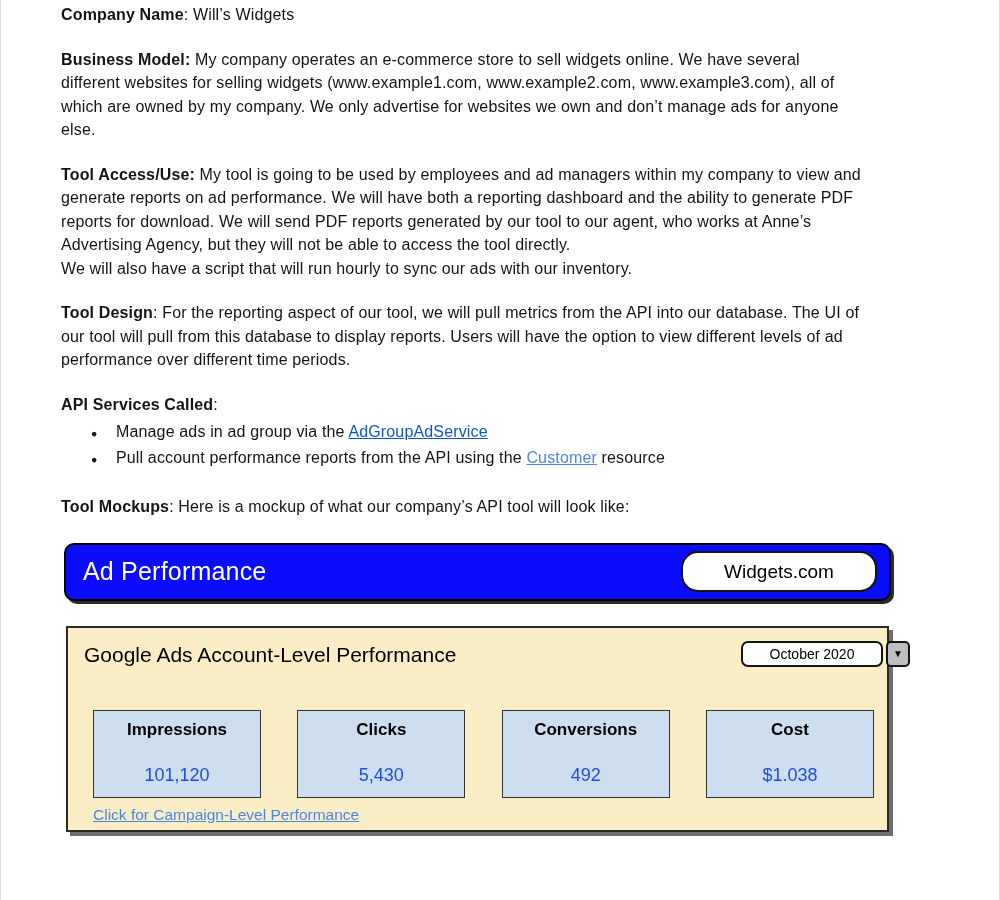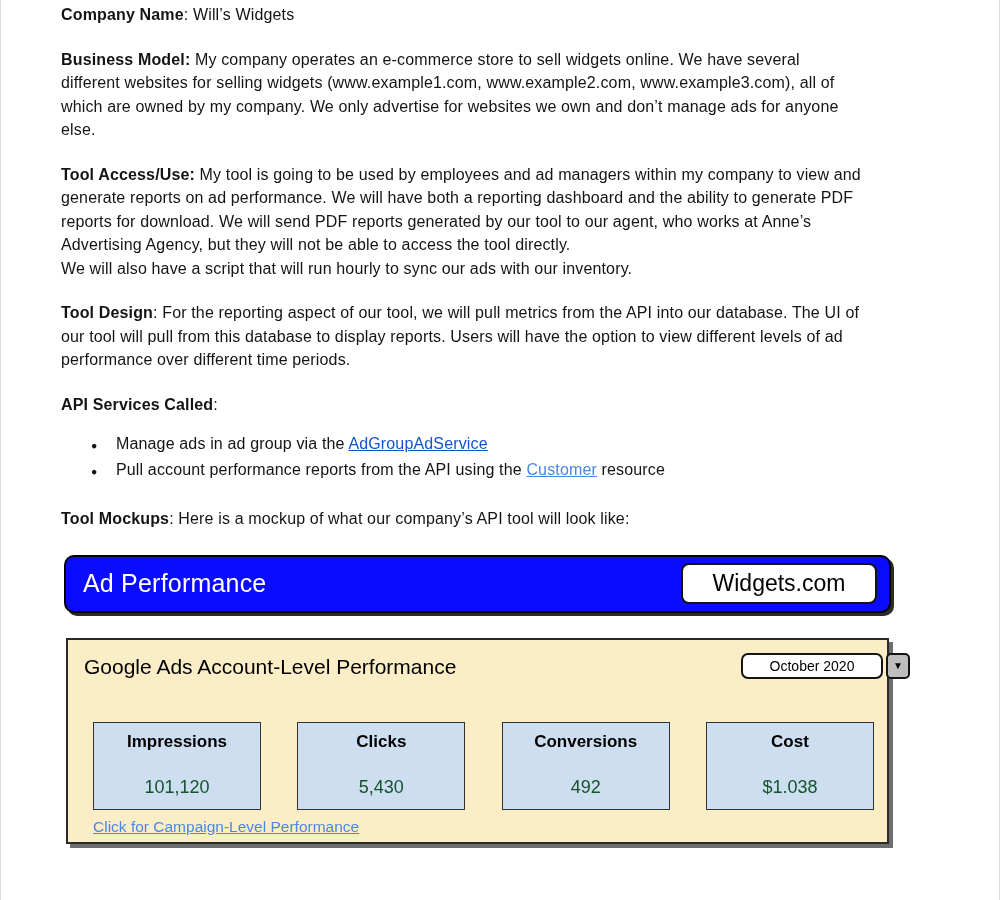--- a/index.html
+++ b/index.html
@@ -38,22 +38,22 @@
     border: 2px solid #000;
     border-radius: 10px;
     box-shadow: 3px 3px 0 #2a2a2a;
     display: flex; align-items: center; justify-content: space-between;
     padding: 0 12px 0 17px;
   }
   .bar-title { color: #fff; font-size: 25px; letter-spacing: 0.2px; }
   .site-btn {
     width: 196px; height: 41px;
     background: #fff; color: #000;
-    border: 2px solid #141414; border-radius: 8px;
-    font-family: inherit; font-size: 23px;
+    border: 2px solid #141414; border-radius: 17px;
+    font-family: inherit; font-size: 19px;
     display: flex; align-items: center; justify-content: center;
     cursor: pointer;
   }
 
   
   .panel {
     position: relative;
     margin-left: 5px;
     width: 823px; height: 206px;
     background: var(--panel-cream);
@@ -79,21 +79,21 @@
     display: flex; justify-content: space-between;
   }
   .card {
     width: 168px; height: 88px;
     background: var(--card-blue);
     border: 1.5px solid #333;
     display: flex; flex-direction: column; align-items: center; justify-content: space-between;
     padding: 9px 4px 11px;
   }
   .card-label { font-weight: 700; font-size: 17px; color: #000; }
-  .card-value { font-size: 18px; color: #14532d; }
+  .card-value { font-size: 18px; color: #1d4ed8; }
   .campaign-link {
     position: absolute; left: 25px; top: 178px;
     font-size: 15.5px; color: var(--mockup-link);
     text-decoration: underline; cursor: pointer;
   }
 </style>
 </head>
 <body>
 
 <div class="page">
@@ -110,21 +110,21 @@
 generate reports on ad performance. We will have both a reporting dashboard and the ability to generate PDF
 reports for download. We will send PDF reports generated by our tool to our agent, who works at Anne’s
 Advertising Agency, but they will not be able to access the tool directly.
 We will also have a script that will run hourly to sync our ads with our inventory.</span></p>
 
     <p class="para"><b>Tool Design</b><span class="pre">: For the reporting aspect of our tool, we will pull metrics from the API into our database. The UI of
 our tool will pull from this database to display reports. Users will have the option to view different levels of ad
 performance over different time periods.</span></p>
 
 
-    <p class="para" style="margin-bottom:16px"><b>API Services Called</b><span>:</span></p>
+    <p class="para" style="margin-bottom:4px"><b>API Services Called</b><span>:</span></p>
 
     <ul class="bullets">
       <li>
         <span class="dot"></span>
         <span class="btxt"><span>Manage ads in ad group via the </span><a class="doclink">AdGroupAdService</a><span></span></span>
       </li>
       <li>
         <span class="dot"></span>
         <span class="btxt"><span>Pull account performance reports from the API using the </span><a class="doclink light">Customer</a><span> resource</span></span>
       </li>

